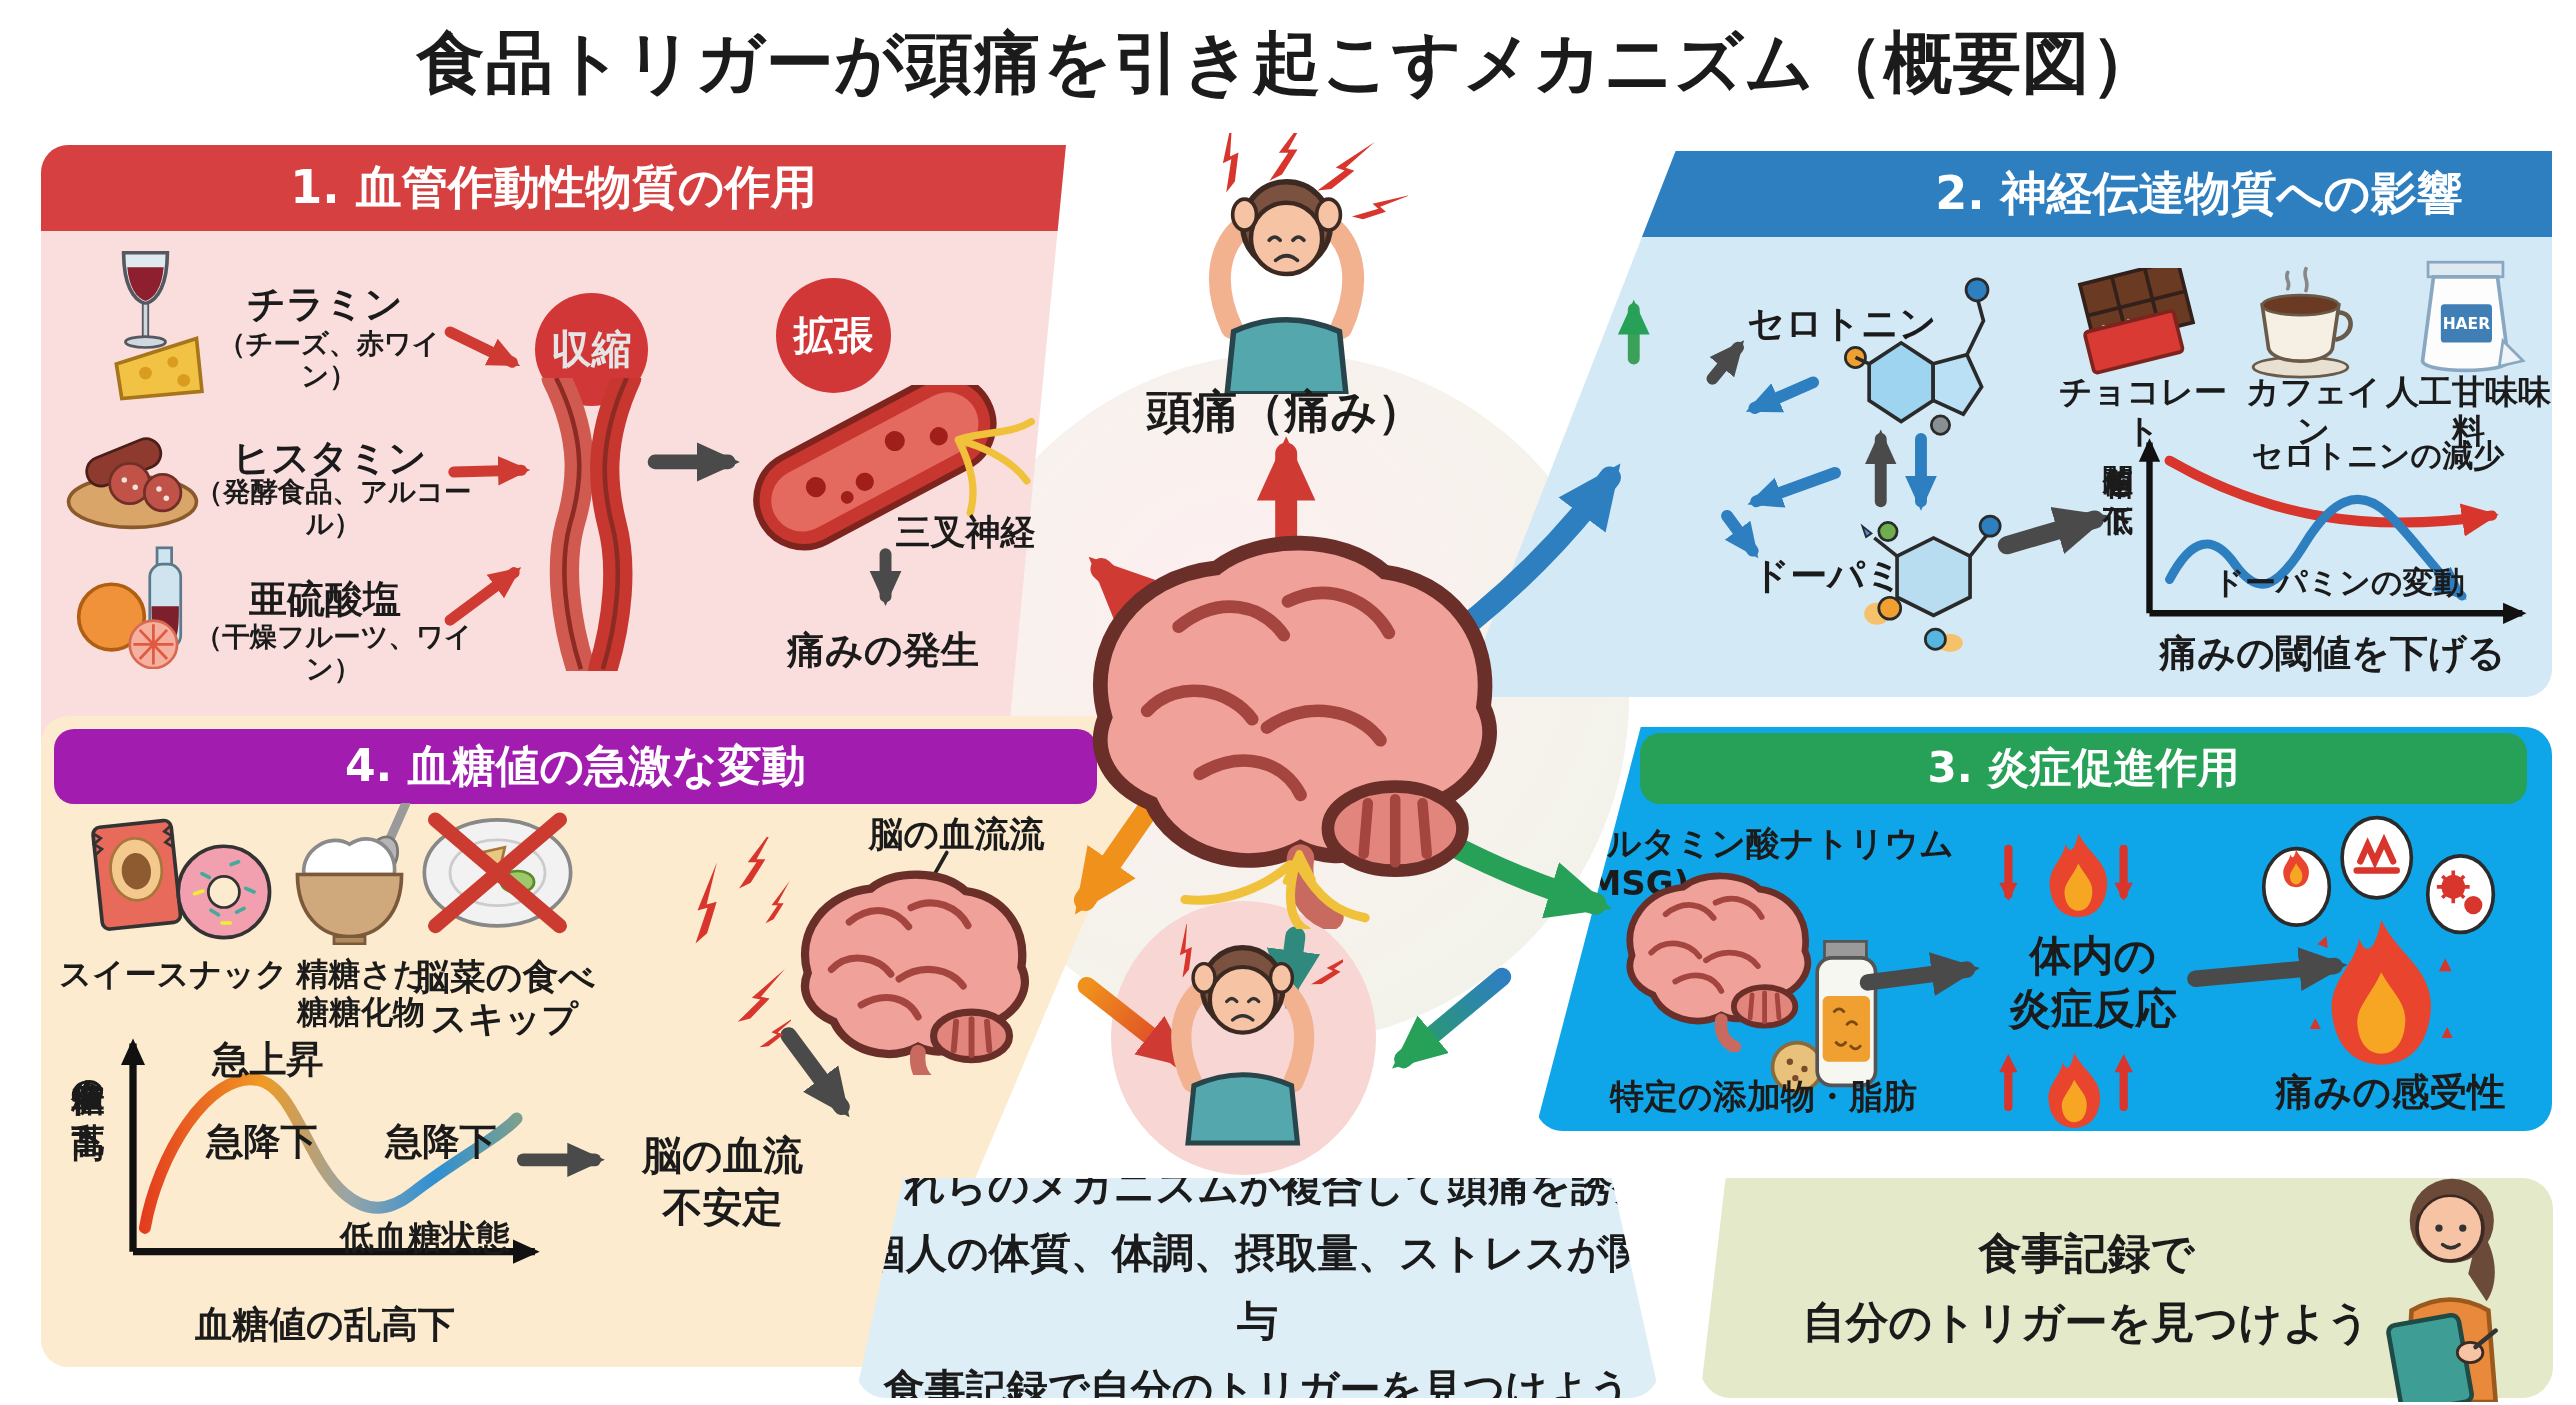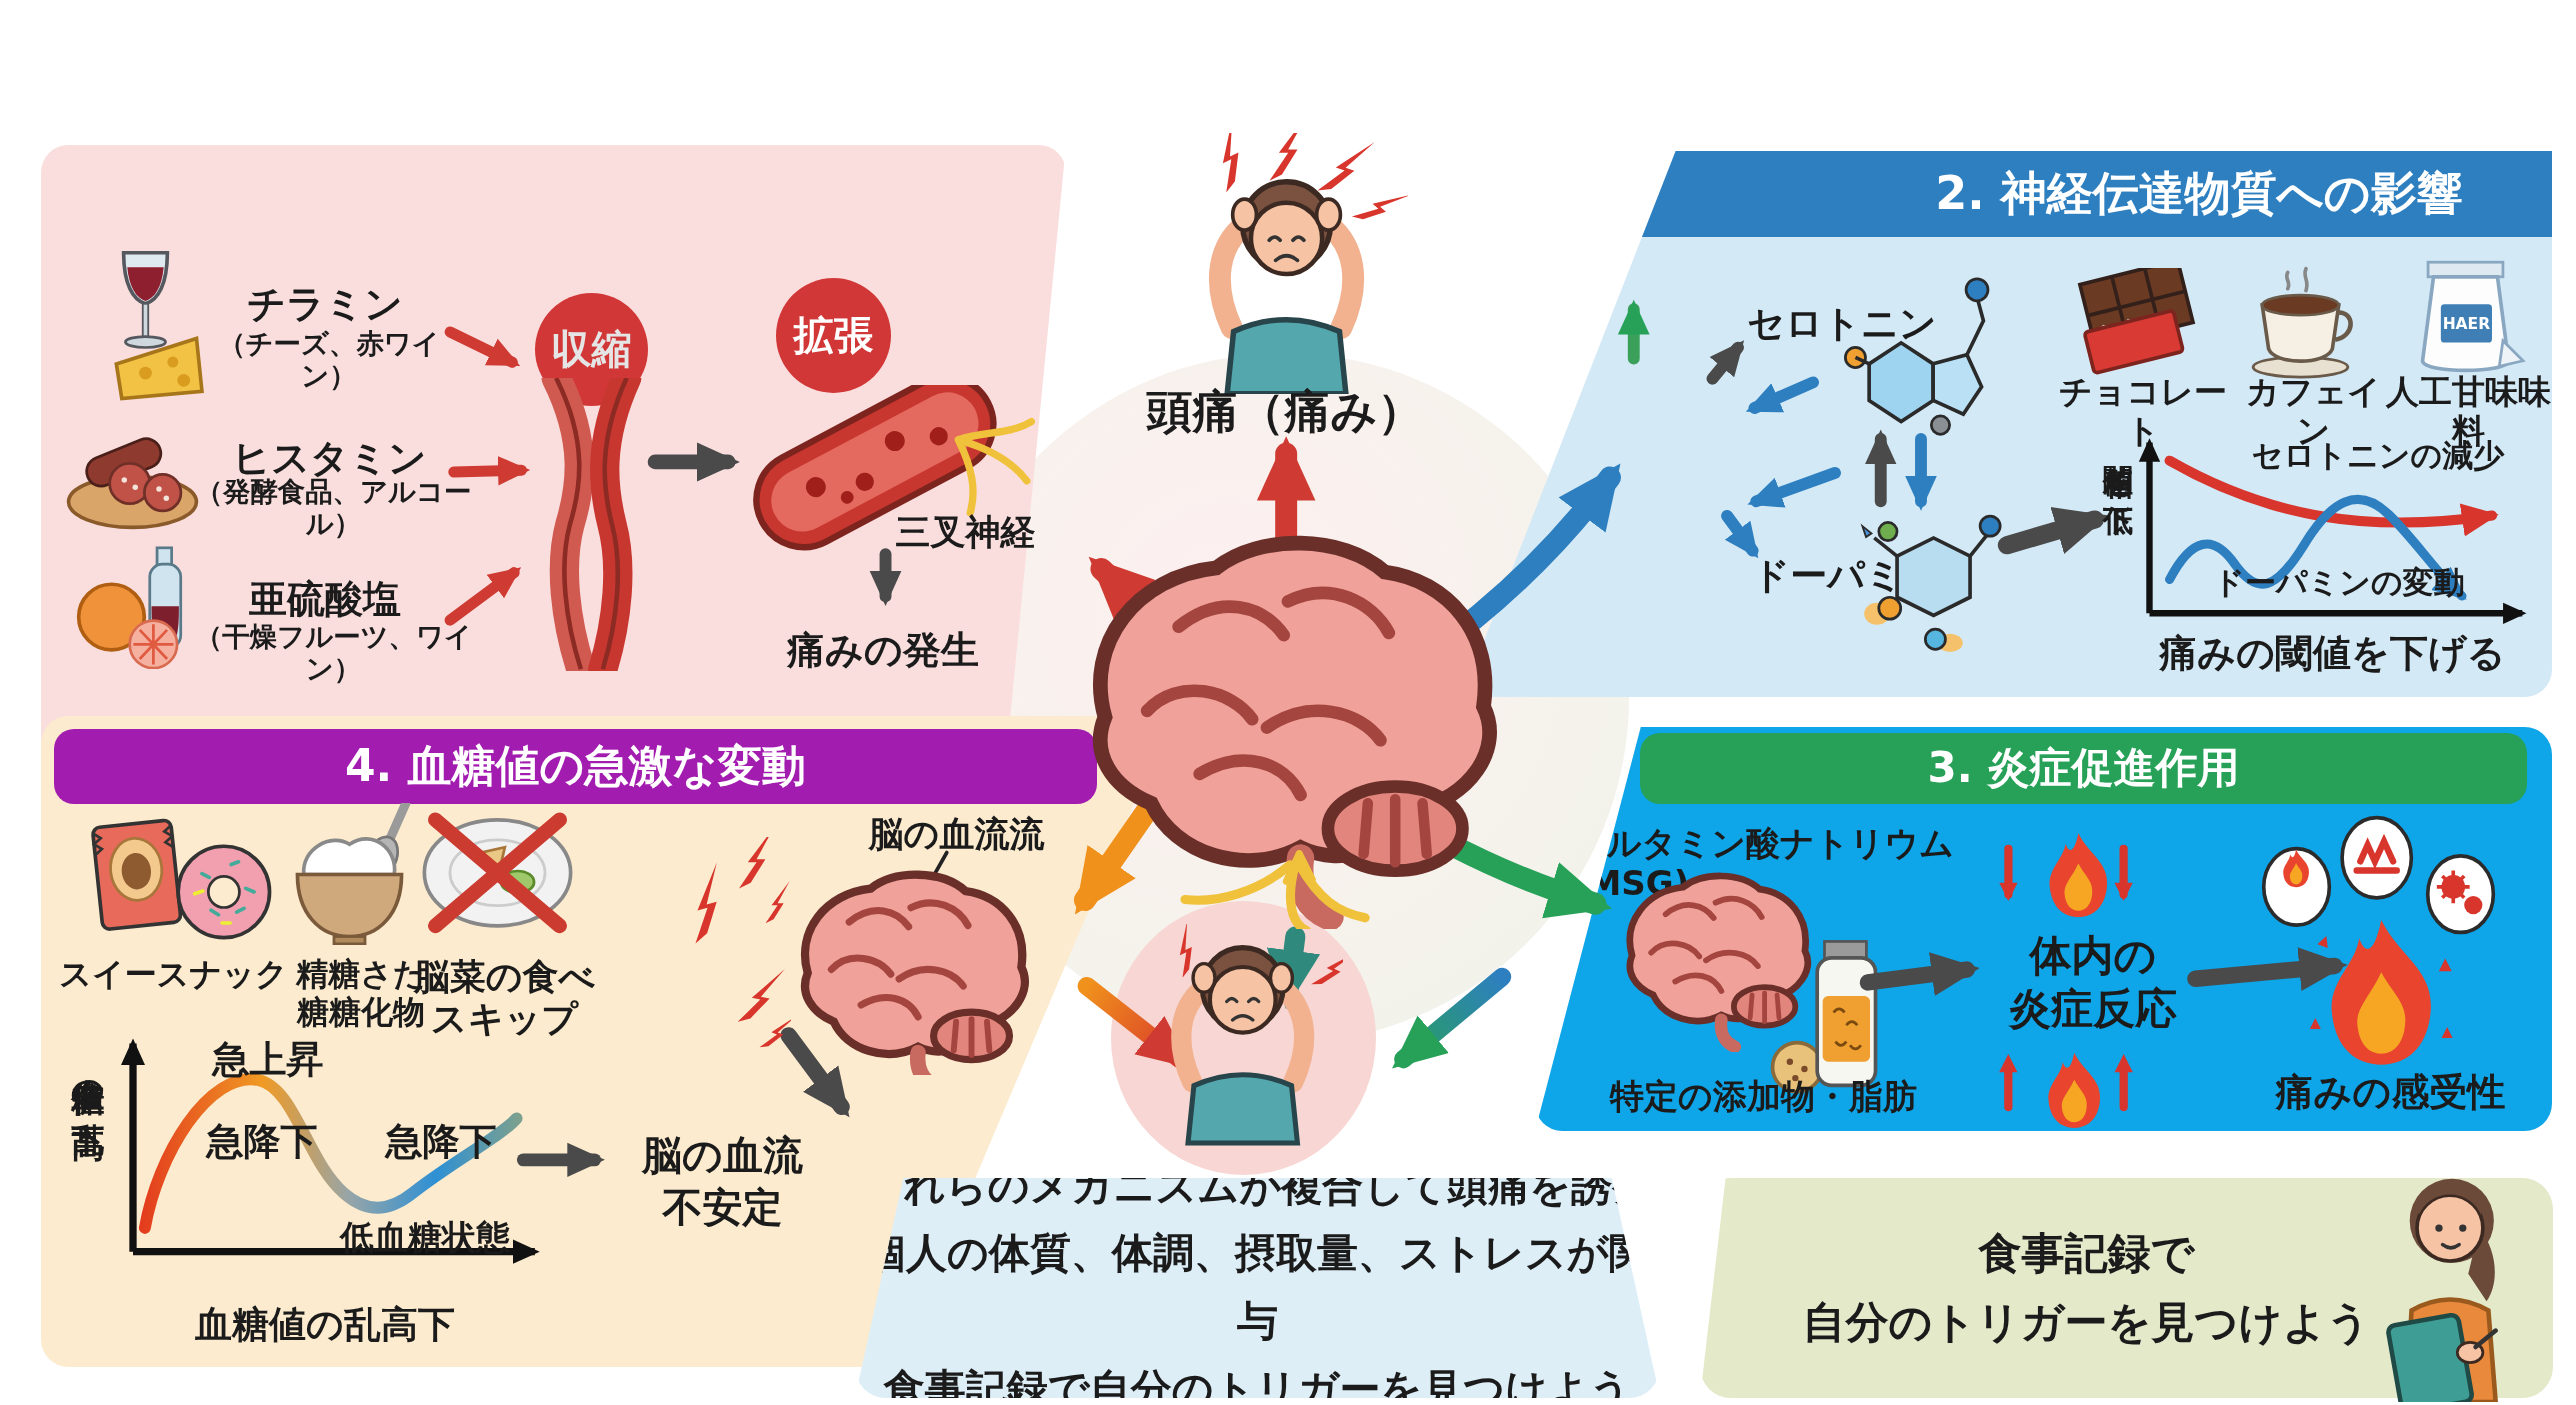--- a/index.html
+++ b/index.html
@@ -50,23 +50,28 @@
       <g id="flameShape">
         <path d="M75,5 C95,45 133,60 129,105 C126,143 104,163 75,163 C46,163 24,143 21,105 C18,72 46,55 51,25 C58,45 68,40 75,5 Z" fill="#e8442e"></path>
         <path d="M75,62 C88,86 104,96 101,120 C99,141 88,151 75,151 C61,151 51,140 49,120 C47,101 62,90 75,62 Z" fill="#f6a623"></path>
       </g>
     </defs>
   </svg>
 
   <div class="abs z1" style="left:939px;top:353px;width:690px;height:690px;border-radius:50%;
               background:radial-gradient(circle at 42% 38%, #fdeff0 0%, #f6f2ec 55%, #edf3ea 100%);"></div>
 
+  <div class="abs b" style="left:0;right:0;top:18.3px;text-align:center;font-size:68px;letter-spacing:0.9px;">食品トリガーが頭痛を引き起こすメカニズム（概要図）</div>
 
   <div class="box" style="left:41px;top:145px;width:1025px;height:631px;background:#fadede;border-radius:27.4px;
               clip-path:polygon(0 0,100% 0,94% 100%,0 100%);">
+    <div class="hdr" style="left:0;top:0;width:100%;height:86px;background:#d64040;border-radius:27.4px 27.4px 0 0;
+                font-size:46px;padding-right:46px;">
+      <span>1. 血管作動性物質の作用</span>
+    </div>
 
     <svg class="abs" style="left:48px;top:102px;" width="123" height="160" viewBox="0 0 135 175">
       <path d="M38,6 C38,40 48,58 62,62 C76,58 86,40 86,6 Z" fill="#dfe9f0" stroke="#55585e" stroke-width="4"></path>
       <path d="M42,22 C44,44 52,56 62,59 C72,56 80,44 82,22 Z" fill="#8e1f2e"></path>
       <rect x="59" y="62" width="6" height="38" fill="#cfd8df" stroke="#55585e" stroke-width="2"></rect>
       <ellipse cx="62" cy="104" rx="22" ry="6" fill="#cfd8df" stroke="#55585e" stroke-width="3"></ellipse>
       <path d="M30,128 L118,100 L124,158 L36,166 Z" fill="#f2c244" stroke="#a8761a" stroke-width="4"></path>
       <circle cx="62" cy="138" r="7" fill="#d99c1f"></circle>
         <circle cx="92" cy="126" r="6" fill="#d99c1f"></circle>
       <circle cx="104" cy="146" r="7" fill="#d99c1f"></circle>

